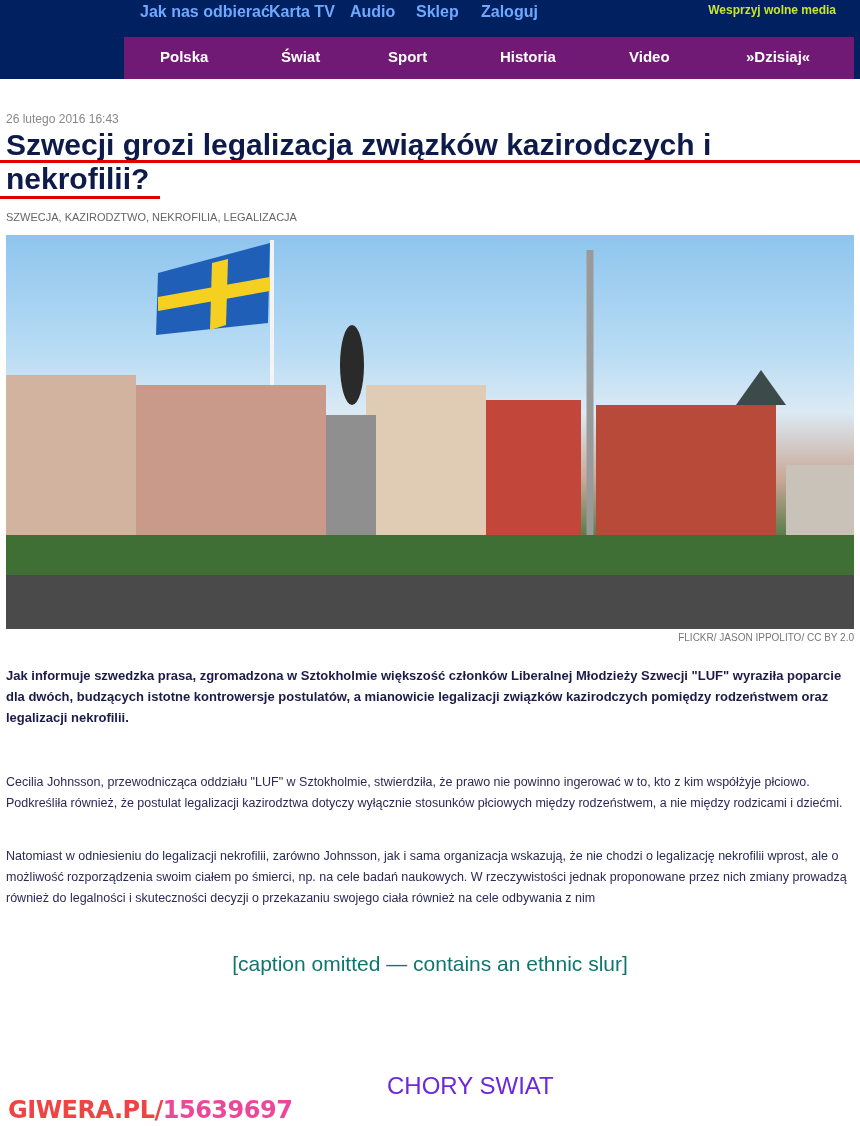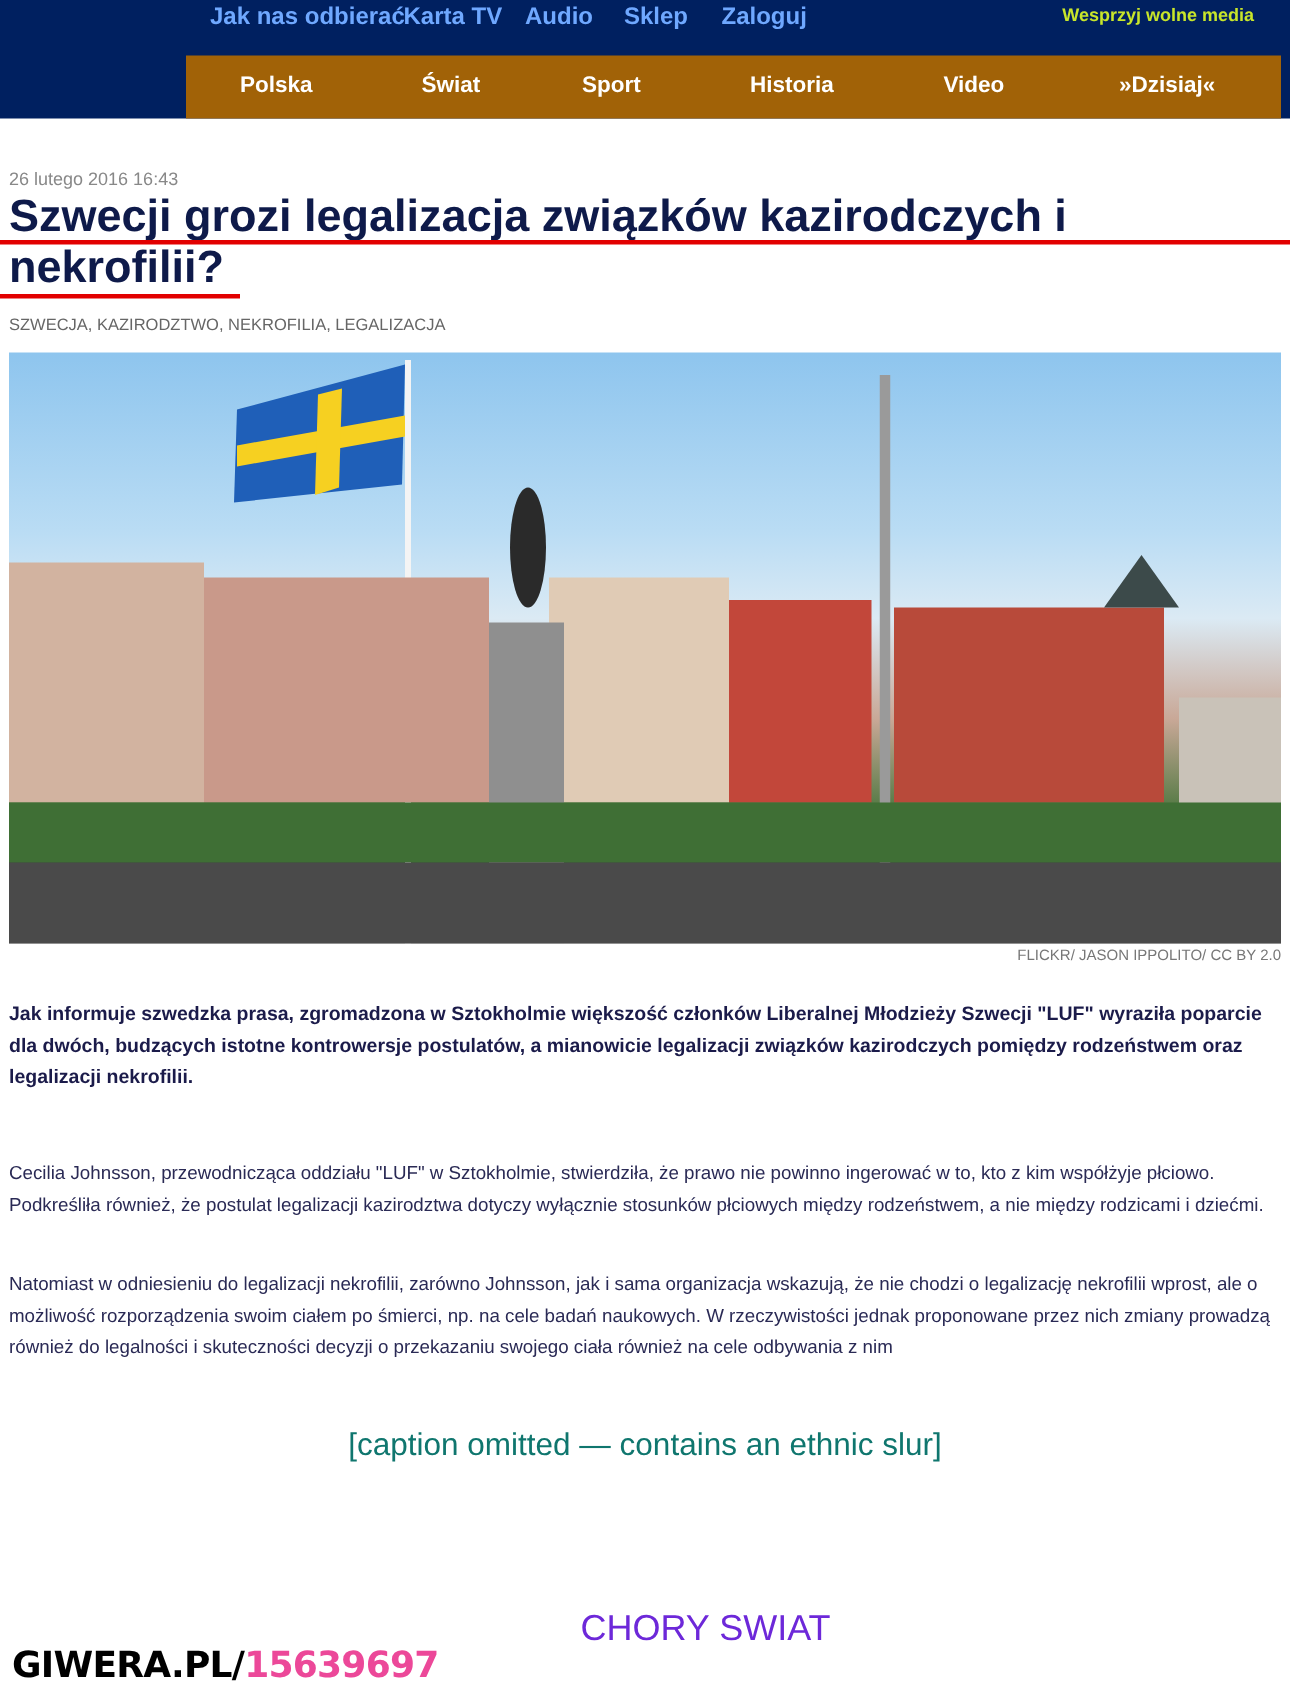--- a/index.html
+++ b/index.html
@@ -5,42 +5,42 @@
   * { box-sizing: border-box; margin: 0; padding: 0; }
   body { width: 860px; height: 1126px; background: #fff; font-family: "Liberation Sans", sans-serif; position: relative; overflow: hidden; }
 
   
   .header { position: absolute; left: 0; top: 0; width: 860px; height: 79px; background: #002060; }
   .logo { position: absolute; left: 0; top: 0; width: 124px; height: 79px; }
   .logo-text { position: absolute; left: 18px; top: 42px; color: #fff; font-style: italic; font-weight: bold; font-size: 19px; letter-spacing: -0.3px; }
   .toplinks { position: absolute; left: 124px; top: 0; height: 22px; width: 736px; }
   .toplink { position: absolute; top: 3px; font-size: 16px; font-weight: bold; color: #6fa8ff; text-decoration: none; cursor: pointer; }
   .support { position: absolute; right: 24px; top: 3px; font-size: 12px; font-weight: bold; color: #c8e62a; cursor: pointer; }
-  .mainnav { position: absolute; left: 124px; top: 37px; width: 730px; height: 42px; background: #a16207; }
+  .mainnav { position: absolute; left: 124px; top: 37px; width: 730px; height: 42px; background: #701a75; }
   .navitem { position: absolute; top: 11px; font-size: 15px; font-weight: bold; color: #fff; cursor: pointer; }
 
   
   .date { position: absolute; left: 6px; top: 112px; font-size: 12px; color: #888; }
   .title { position: absolute; left: 6px; top: 128px; width: 850px; font-size: 30px; font-weight: bold; color: #0e1a4a; line-height: 34px; }
   .redline1 { position: absolute; left: 0; top: 160px; width: 860px; height: 3px; background: #e20000; }
   .redline2 { position: absolute; left: 0; top: 196px; width: 160px; height: 3px; background: #e20000; }
   .tags { position: absolute; left: 6px; top: 211px; font-size: 11px; color: #666; }
 
   .photo { position: absolute; left: 6px; top: 235px; width: 848px; height: 394px; overflow: hidden; background: linear-gradient(#8ec5ee 0%, #b9dcf4 30%, #dbeaf4 45%, #c9a897 62%, #2f6b2a 82%, #3a3a3a 100%); }
   .credit { position: absolute; right: 6px; top: 632px; font-size: 10px; color: #777; }
 
   .lead { position: absolute; left: 6px; top: 665px; width: 848px; font-size: 13px; font-weight: bold; color: #1b1b4a; line-height: 21px; }
   .para { position: absolute; left: 6px; width: 848px; font-size: 12.5px; color: #2a2a55; line-height: 21px; }
   .p1 { top: 772px; }
   .p2 { top: 846px; }
 
   .caption { position: absolute; left: 0; top: 950px; width: 860px; text-align: center; font-size: 21px; color: #0f766e; line-height: 27px; }
   .chory { position: absolute; left: 387px; top: 1072px; font-size: 24px; color: #6d28d9; }
   .watermark { position: absolute; left: 8px; top: 1096px; font-size: 24px; font-weight: bold; letter-spacing: -0.5px; font-family: "DejaVu Sans", sans-serif; }
-  .wm1 { color: #000000; }
+  .wm1 { color: #ef4444; }
   .wm2 { color: #ec4899; }
 </style>
 </head>
 <body>
 
 <div class="header">
 
   <div class="toplinks">
     <a class="toplink" style="left:16px">Jak nas odbierać</a>
     <a class="toplink" style="left:145px">Karta TV</a>

